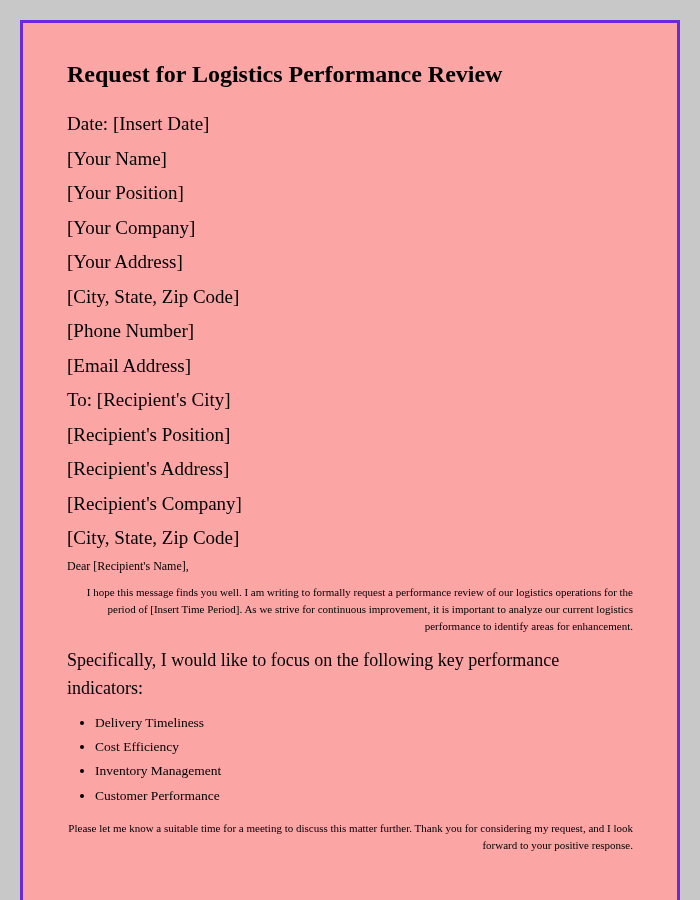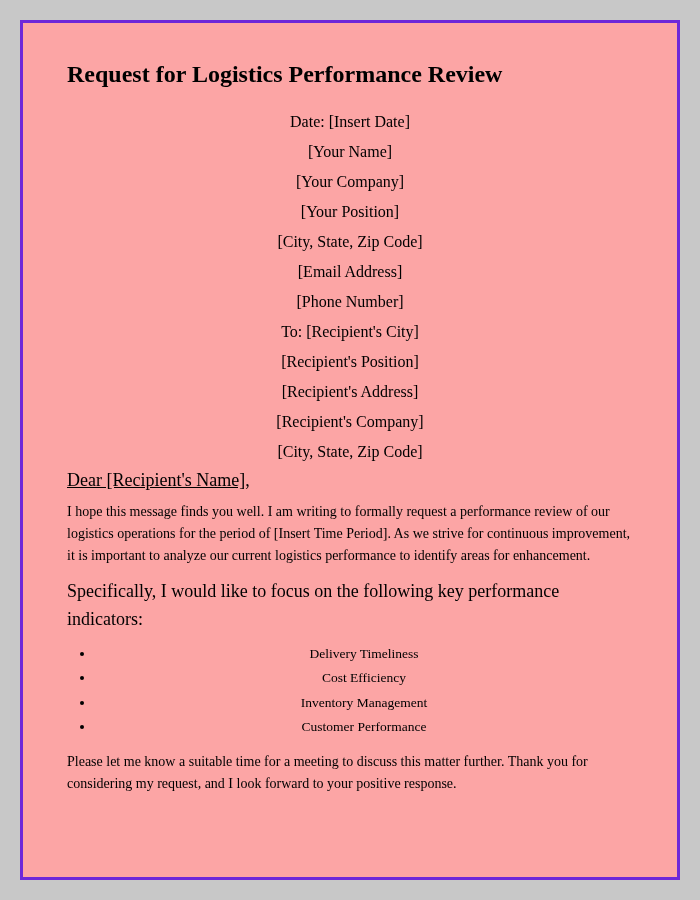--- a/index.html
+++ b/index.html
@@ -29,82 +29,81 @@
 
     .doc-title {
       font-size: 24px;
       font-weight: bold;
       margin-bottom: 20px;
       color: #000000;
       line-height: 1.3;
     }
 
     .field-line {
-      font-size: 16px;
+      font-size: 19px;
       color: #000000;
       margin-bottom: 6px;
       line-height: 1.5;
-      text-align: center;
     }
 
     .salutation {
-      font-size: 18px;
+      font-size: 12px;
       color: #000000;
       margin-bottom: 10px;
-      text-decoration: underline;
     }
 
     .body-paragraph {
-      font-size: 14px;
+      font-size: 11px;
       color: #000000;
       margin-bottom: 12px;
       line-height: 1.55;
+      text-align: right;
     }
 
     .kpi-intro {
       font-size: 18px;
       color: #000000;
       margin-bottom: 8px;
       line-height: 1.55;
     }
 
     .kpi-list {
       margin-left: 28px;
       margin-bottom: 12px;
       font-size: 13.5px;
       color: #000000;
       line-height: 1.8;
-      text-align: center;
     }
 
     .kpi-list li {
       list-style-type: disc;
     }
   </style>
 </head>
 <body>
 
 <div class="page-container">
 
   <h1 class="doc-title">Request for Logistics Performance Review</h1>
 
   <p class="field-line">Date: [Insert Date]</p>
 
   <p class="field-line">[Your Name]</p>
 
+  <p class="field-line">[Your Position]</p>
+
   <p class="field-line">[Your Company]</p>
 
-  <p class="field-line">[Your Position]</p>
-
+  <p class="field-line">[Your Address]</p>
 
   <p class="field-line">[City, State, Zip Code]</p>
 
+  <p class="field-line">[Phone Number]</p>
+
   <p class="field-line">[Email Address]</p>
-
-  <p class="field-line">[Phone Number]</p>
 
   <p class="field-line">To: [Recipient's City]</p>
 
   <p class="field-line">[Recipient's Position]</p>
 
   <p class="field-line">[Recipient's Address]</p>
 
   <p class="field-line">[Recipient's Company]</p>
 
   <p class="field-line">[City, State, Zip Code]</p>

